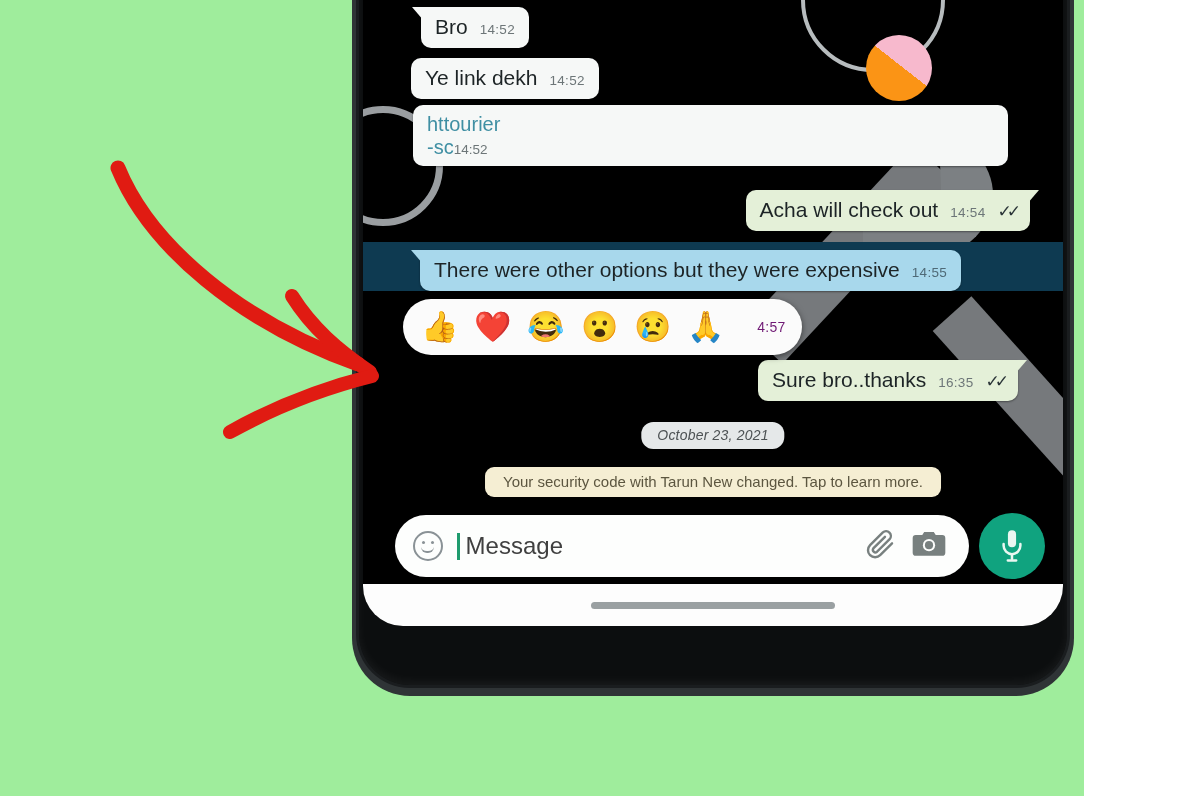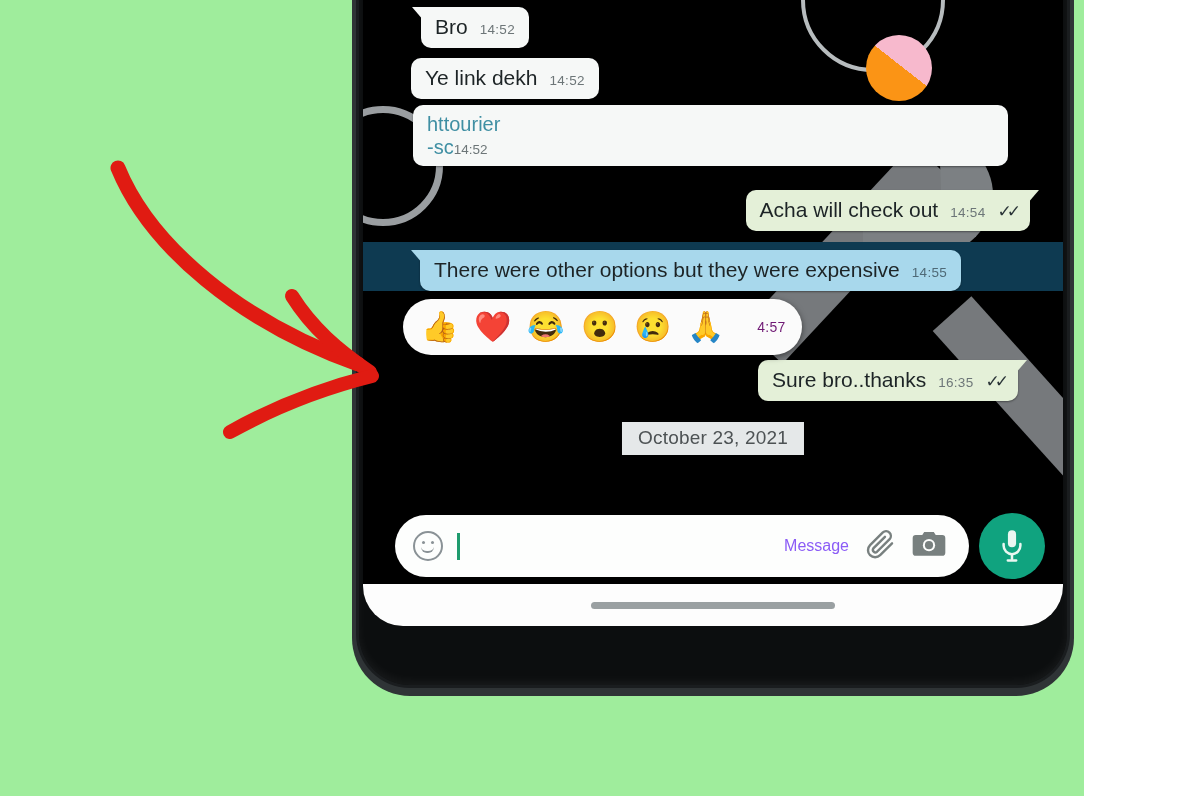--- a/index.html
+++ b/index.html
@@ -45,23 +45,23 @@
     position:absolute; left:-40px; top:152px; width:120px; height:120px;
     border:7px solid #9a9ea1; border-radius:50%;
     background:transparent;
   }
 
   
   .chat{ position:absolute; inset:0; }
 
   .daystamp{
     position:absolute; left:50%; transform:translateX(-50%);
-    background:#e5e8e9; color:#4d5254; border-radius:0;
-    padding:5px 16px 6px; font-size:19px; letter-spacing:.2px;
-    white-space:nowrap; box-shadow:0 1px 2px rgba(0,0,0,.35);
+    background:#e5e8e9; color:#4d5254; border-radius:12px;
+    padding:5px 16px 6px; font-size:14px; letter-spacing:.2px;
+    white-space:nowrap; box-shadow:0 1px 2px rgba(0,0,0,.35);font-style:italic;
   }
   #day2{ top:468px; }
 
   .bubble{
     position:absolute; border-radius:10px; padding:8px 14px 9px;
     font-size:21px; color:#1d2426; line-height:1.15;
     box-shadow:0 1px 2px rgba(0,0,0,.4);
     display:flex; align-items:flex-end; gap:12px; white-space:nowrap;
   }
   .bubble .tm{ font-size:13.5px; color:#6d7678; padding-bottom:2px; letter-spacing:.3px; }
@@ -140,21 +140,21 @@
     box-shadow:0 1px 3px rgba(0,0,0,.4);
   }
   .smiley{ width:30px; height:30px; border:2.6px solid #8a9296; border-radius:50%;
            position:relative; flex:none; }
   .smiley i{ position:absolute; width:3.4px; height:3.4px; background:#8a9296;
              border-radius:50%; top:8px; }
   .smiley i.l{ left:7px; } .smiley i.r{ right:7px; }
   .smiley u{ position:absolute; left:6px; bottom:6px; width:13px; height:6px;
              border-bottom:2.6px solid #8a9296; border-radius:0 0 10px 10px; }
   .caret{ width:2.6px; height:27px; background:#1f9c6e; flex:none; }
-  .msg-ph{ font-size:16px; color:#8b5cf6; flex:1; margin-left:-8px;text-align:right; }
+  .msg-ph{ font-size:24px; color:#404040; flex:1; margin-left:-8px; }
   .clip, .cam{ flex:none; }
   .mic-btn{
     width:66px; height:66px; border-radius:50%; background:#10a37f;
     display:flex; align-items:center; justify-content:center; flex:none;
     box-shadow:0 1px 4px rgba(0,0,0,.45);
   }
 
   .navbar{
     position:absolute; left:0; right:0; bottom:0; height:42px;
     background:#fdfdfd; display:flex; align-items:center; justify-content:center;
@@ -239,20 +239,21 @@
       </div>
 
       <div class="bubble out tail-r" id="b-sure">
         <span>Sure bro..thanks</span>
         <span class="tm">16:35</span>
         <span class="ticks">✓✓</span>
       </div>
 
       <div class="daystamp" id="day2">October 23, 2021</div>
 
+      <div class="sysnotice">Your security code with Tarun New changed. Tap to learn more.</div>
     </div>
 
     <div class="composer">
       <div class="input-pill">
         <span class="smiley">
             <i class="l"></i>
             <i class="r"></i>
             <u></u>
           </span>
         <span class="caret"></span>

